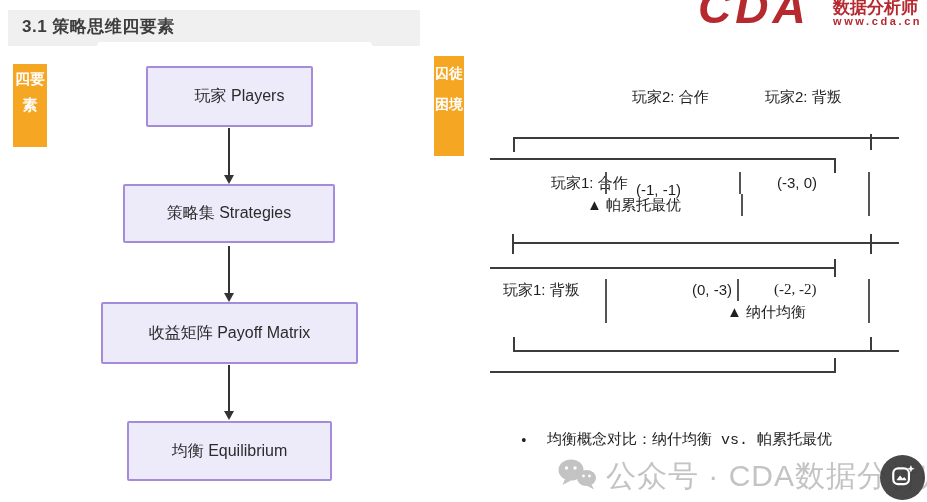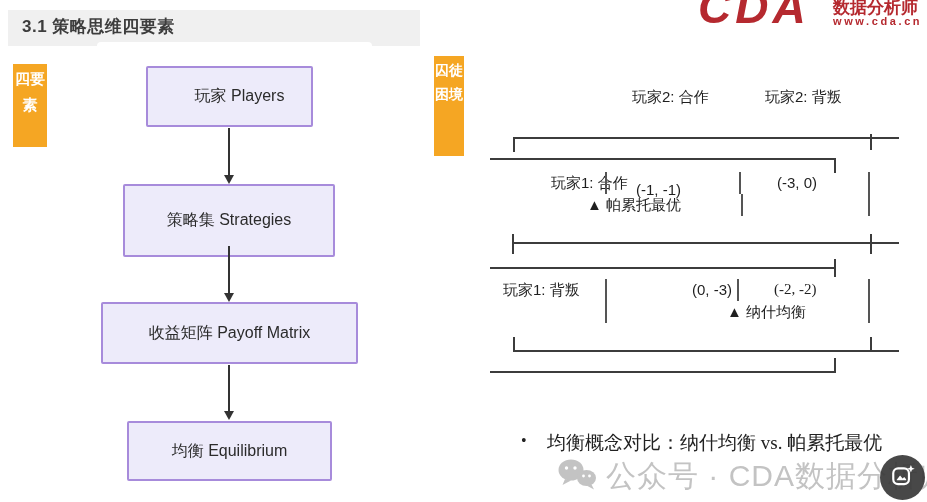--- a/index.html
+++ b/index.html
@@ -25,21 +25,21 @@
   }
   .logo-sub { left:833px; top:-4px; font-size:17px; font-weight:bold; color:#b5292f; white-space:nowrap; }
   .logo-site { left:833px; top:15px; font-size:11px; font-weight:bold; color:#b5292f; letter-spacing:2.6px; white-space:nowrap; }
 
   
   .badge {
     background:#F5A623; color:#ffffff; font-weight:bold; text-align:center;
     word-break:break-all; line-height:26px;
   }
   .badge-left  { left:13px; top:64px; width:34px; height:83px; font-size:15px; padding-top:2px; }
-  .badge-right { left:434px; top:56px; width:30px; height:100px; font-size:14px; line-height:24px; padding-top:2px; }
+  .badge-right { left:434px; top:56px; width:30px; height:100px; font-size:14px; line-height:31px; padding-top:2px; }
 
   
   .node {
     background:#EDEBFA; border:2px solid #A78BDB; border-radius:2px;
     display:flex; align-items:center; justify-content:center;
     font-size:16px; color:#2b2b2b; white-space:nowrap;
   }
   .flow-line { width:2px; background:#333333; }
   .arrow-head {
     width:0; height:0; border-left:5px solid transparent;
@@ -49,22 +49,22 @@
   
   .hline { height:2px; background:#3c3c3c; }
   .tick  { width:2px;  background:#3c3c3c; }
   .vbar  { width:2px; height:22px; background:#555555; }
   .mtext { font-size:15px; color:#1f1f1f; white-space:nowrap; }
   .mhdr  { font-size:15px; color:#1f1f1f; font-weight:500; white-space:nowrap; }
 
   
   .note-dot  { left:521px; top:432px; font-size:16px; color:#222222; font-family:"Liberation Serif", serif; }
   .note-text {
-    left:547px; top:430px; font-size:19px; color:#222222; white-space:nowrap;
-    font-family:Liberation Serif, serif;
+    left:547px; top:430px; font-size:15px; color:#222222; white-space:nowrap;
+    font-family:Liberation Mono, monospace;
   }
 
   
   .watermark { left:556px; top:456px; display:flex; align-items:center; gap:8px; }
   .watermark-text { font-size:30px; color:#c3c3c3; white-space:nowrap; letter-spacing:1px; }
 
   
   .float-btn {
     left:880px; top:455px; width:45px; height:45px; border-radius:50%;
     background:rgba(56,56,56,0.92); display:flex; align-items:center; justify-content:center;
@@ -86,21 +86,21 @@
 
   <div class="abs badge badge-left">四要素</div>
   <div class="abs badge badge-right">囚徒困境</div>
 
   <div class="abs node" style="left:146px;top:66px;width:167px;height:61px;padding-left:20px;">
     <span>玩家 Players</span>
   </div>
   <div class="abs flow-line" style="left:228px;top:128px;height:48px;"></div>
   <div class="abs arrow-head" style="left:224px;top:175px;"></div>
 
-  <div class="abs node" style="left:123px;top:184px;width:212px;height:73px;text-align:right;">
+  <div class="abs node" style="left:123px;top:184px;width:212px;height:59px;text-align:right;">
     <span>策略集 Strategies</span>
   </div>
   <div class="abs flow-line" style="left:228px;top:246px;height:48px;"></div>
   <div class="abs arrow-head" style="left:224px;top:293px;"></div>
 
   <div class="abs node" style="left:101px;top:302px;width:257px;height:62px;">
     <span>收益矩阵 Payoff Matrix</span>
   </div>
   <div class="abs flow-line" style="left:228px;top:365px;height:47px;"></div>
   <div class="abs arrow-head" style="left:224px;top:411px;"></div>

